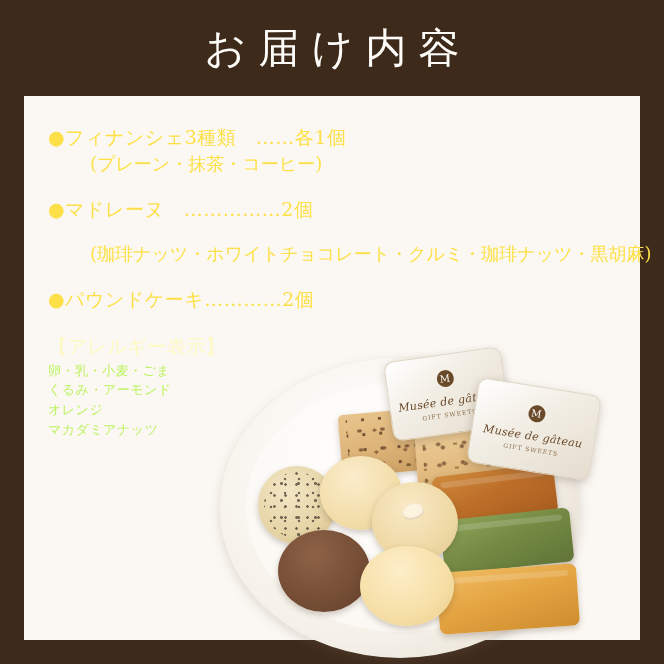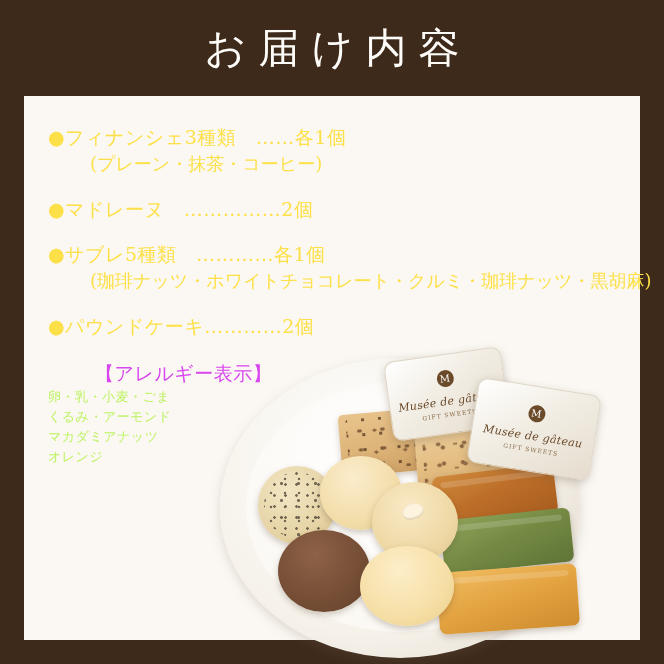--- a/index.html
+++ b/index.html
@@ -65,26 +65,25 @@
   }
   .line.sub {
     font-size: 18px;
     letter-spacing: 0px;
     margin-left: 42px;
   }
   .block { margin-bottom: 19px; }
   .block:last-child { margin-bottom: 0; }
 
   .allergy-head {
-    color: #d946ef;
+    color: #fef9c3;
     font-family: "DejaVu Serif", serif;
     font-size: 19px;
     line-height: 1.5;
     letter-spacing: 0.5px;
-    margin-left: 47px;
   }
   .allergy-item {
     color: #bef264;
     font-family: Liberation Serif, serif;
     font-size: 13px;
     line-height: 1.52;
     letter-spacing: 0.5px;
   }
 
   
@@ -333,30 +332,29 @@
     <div class="block">
       <div class="line">●フィナンシェ3種類　……各1個</div>
       <div class="line sub">(プレーン・抹茶・コーヒー)</div>
     </div>
 
     <div class="block">
       <div class="line">●マドレーヌ　……………2個</div>
     </div>
 
     <div class="block">
-      <div class="line">●サブレ5種類　…………各1個</div>
       <div class="line sub">(珈琲ナッツ・ホワイトチョコレート・クルミ・珈琲ナッツ・黒胡麻)</div>
     </div>
 
     <div class="block">
       <div class="line">●パウンドケーキ…………2個</div>
     </div>
 
     <div class="block">
       <div class="allergy-head">【アレルギー表示】</div>
       <div class="allergy-item">卵・乳・小麦・ごま</div>
       <div class="allergy-item">くるみ・アーモンド</div>
+      <div class="allergy-item">オレンジ</div>
       <div class="allergy-item">マカダミアナッツ</div>
-      <div class="allergy-item">オレンジ</div>
     </div>
 
   </div>
 </div>
 
 </body></html>

